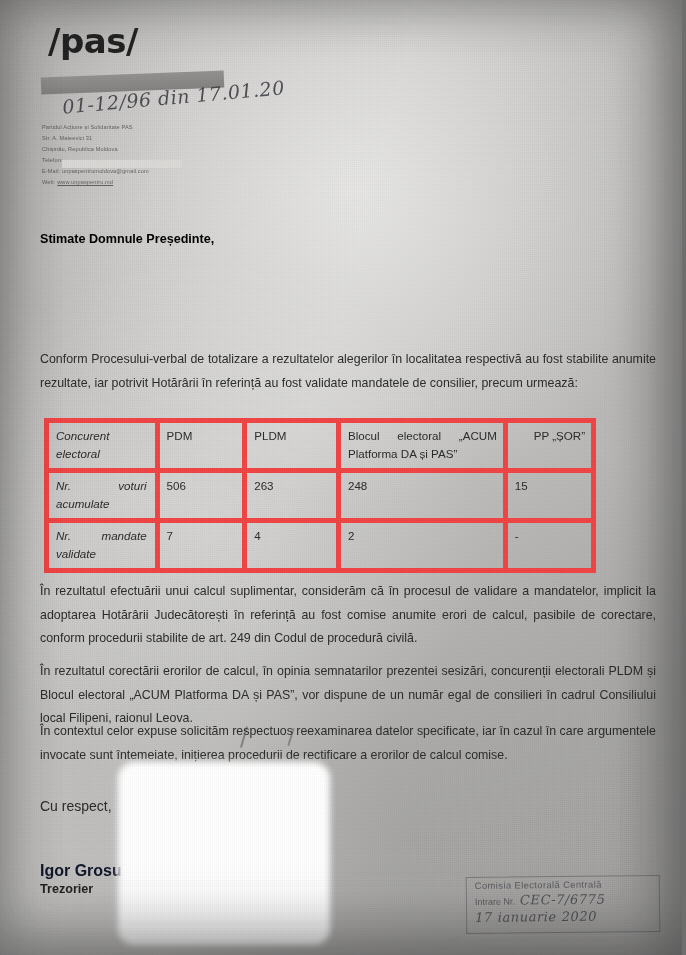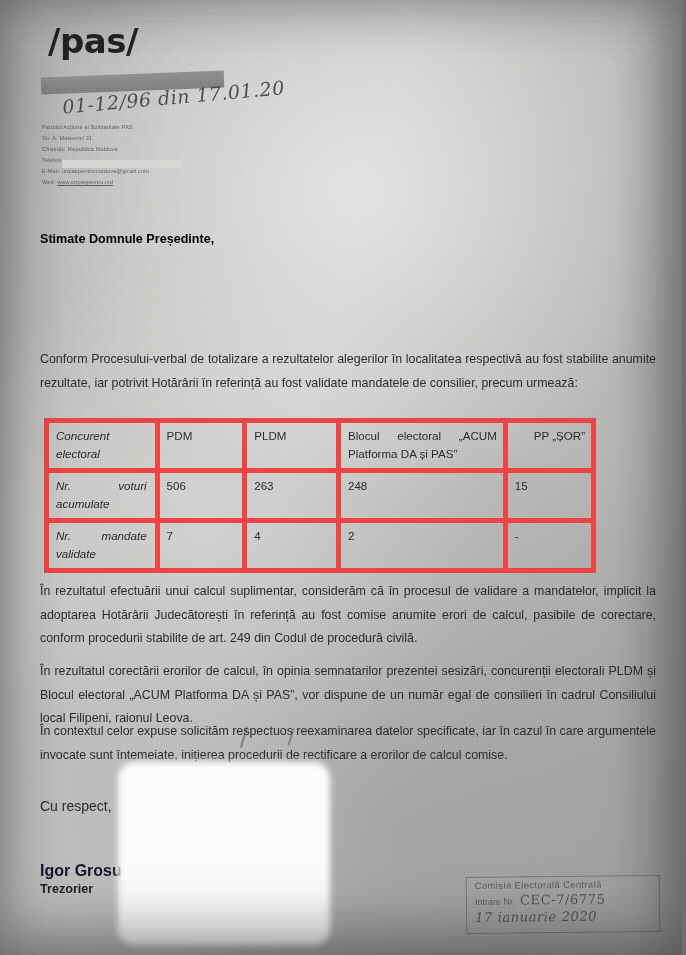--- a/index.html
+++ b/index.html
@@ -201,20 +201,21 @@
   }
   #cec-stamp .stamp-row {
     display: flex;
     align-items: baseline;
     gap: 5px;
     margin-top: 2px;
     font-size: 9px;
   }
   #cec-stamp .hand {
     font-family: "DejaVu Serif", serif;
+    font-style: italic;
     font-size: 13px;
     letter-spacing: 0.6px;
     color: #33333c;
   }
   #cec-stamp .stamp-date {
     margin-top: 2px;
     font-family: "DejaVu Serif", serif;
     font-style: italic;
     font-size: 13px;
     letter-spacing: 0.6px;

